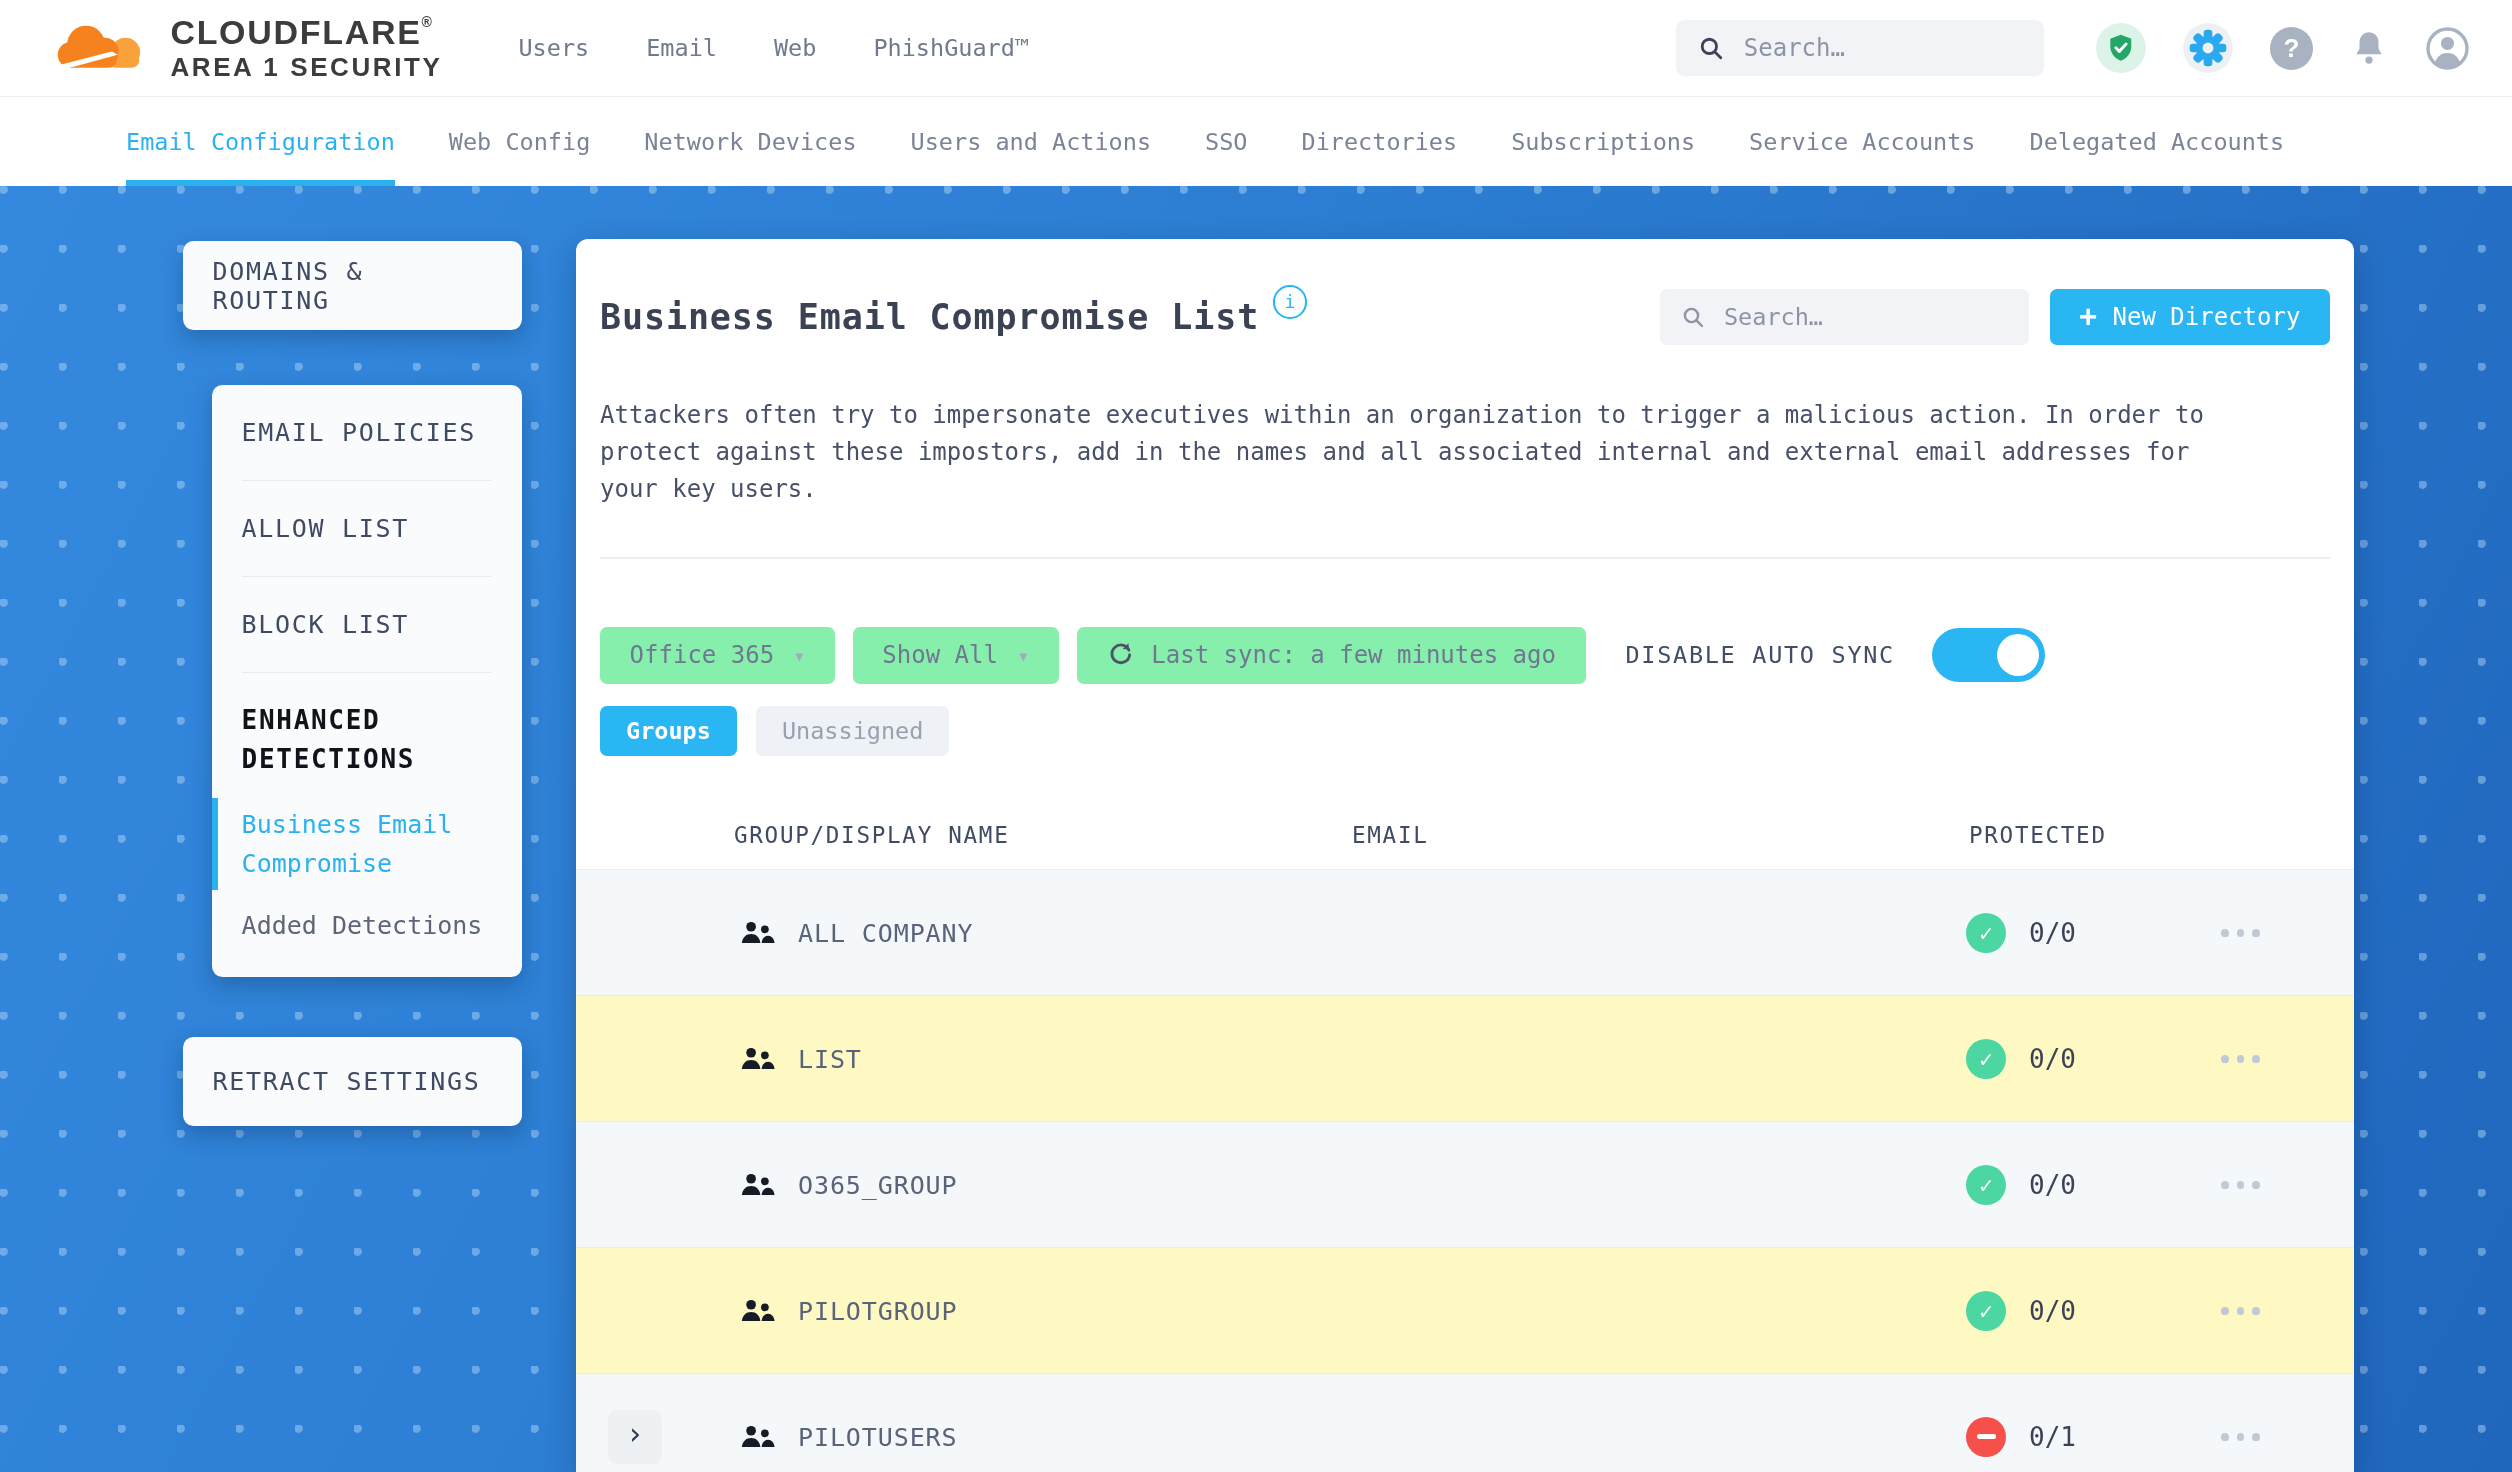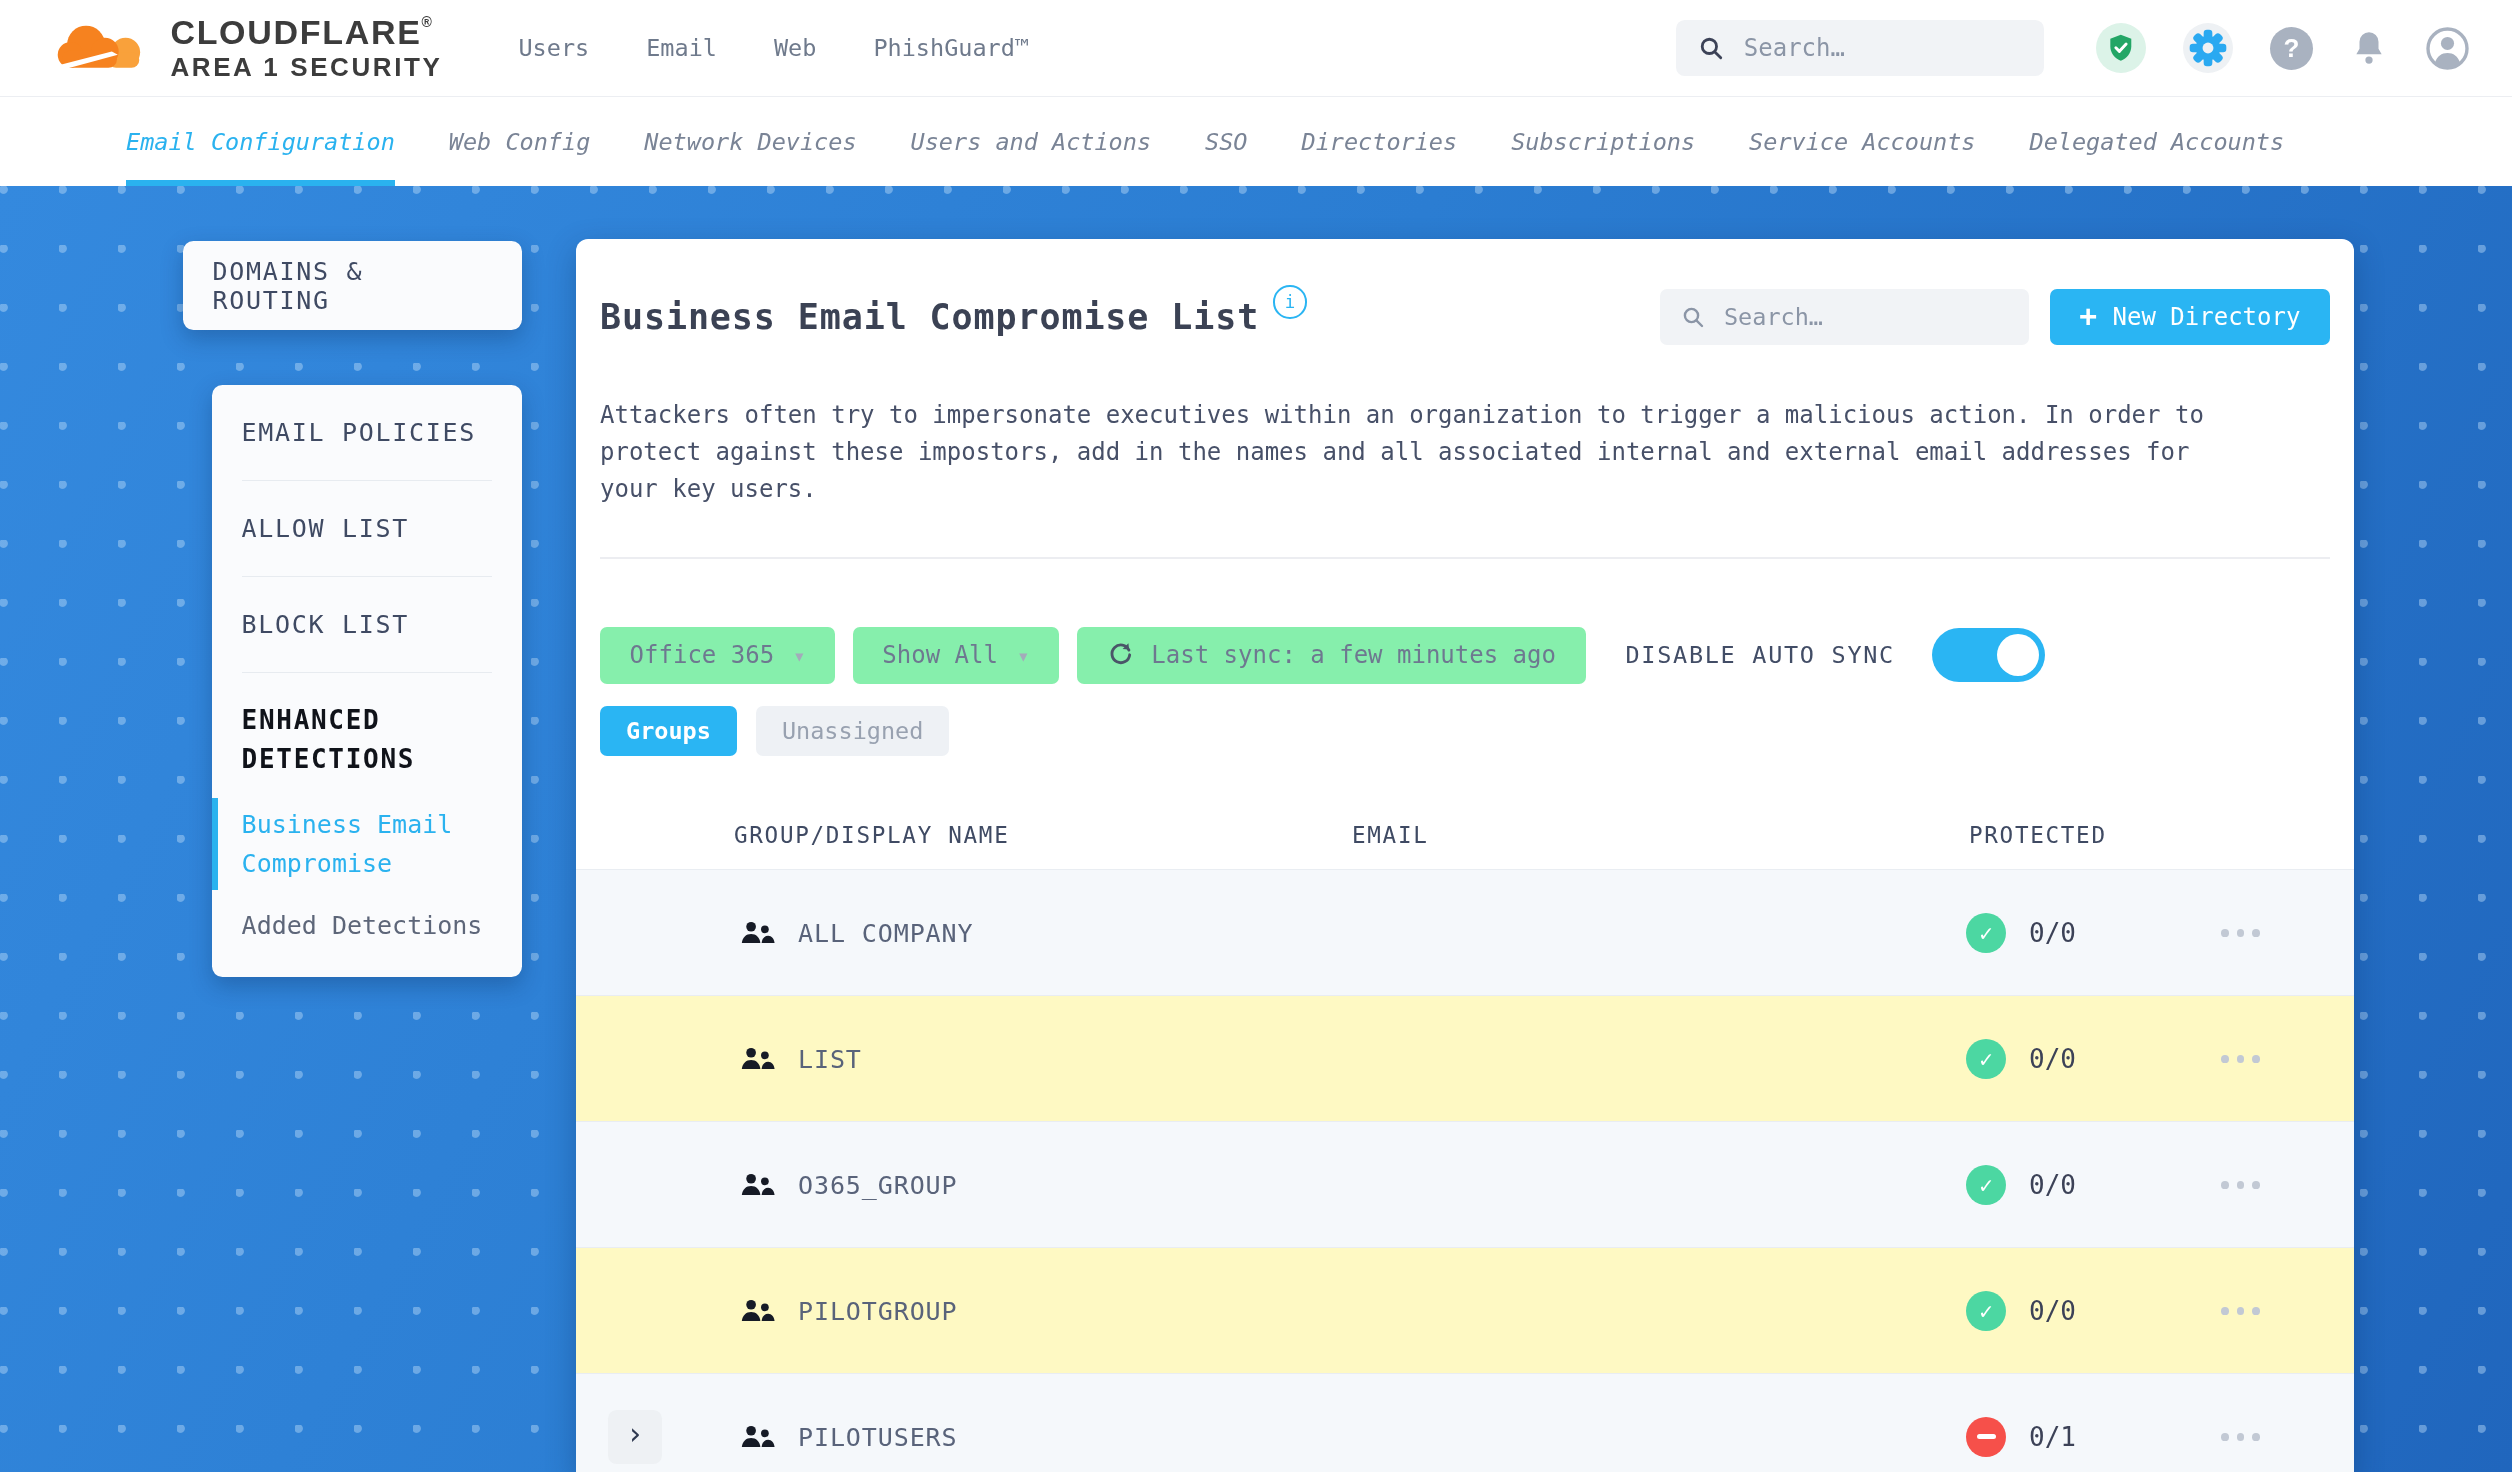--- a/index.html
+++ b/index.html
@@ -21,21 +21,21 @@
   .searchbox{width:323px;height:56px;background:#f1f3f6;border-radius:8.7px;display:flex;align-items:center;gap:17.4px;padding:0 22.6px;}
   .searchbox svg{flex:none;color:#3c4257;}
   .searchbox input{border:0;outline:0;background:transparent;font:inherit;font-size:24px;color:#4a5568;width:100%;}
   .searchbox input::placeholder{color:#8b95a6;}
   .icon-cluster{display:flex;align-items:center;gap:37px;margin-left:52px;}
   .iconwrap{width:50px;height:50px;border-radius:50%;display:flex;align-items:center;justify-content:center;}
   .iconwrap.greenbg{background:#dcf3e8;}
   .iconwrap.graybg{background:#eef1f4;}
   .qmark{width:43px;height:43px;border-radius:50%;background:#a9b2c0;color:#fff;font-size:26px;font-weight:700;display:flex;align-items:center;justify-content:center;font-family:"Liberation Sans",sans-serif;}
   
-  .tabbar{height:89px;background:#fff;display:flex;align-items:center;padding-left:126px;gap:54px;position:relative;z-index:2;font-style:italic;}
+  .tabbar{height:89px;background:#fff;display:flex;align-items:center;padding-left:126px;gap:54px;position:relative;z-index:2;}
   .tabbar .tb{position:relative;height:100%;display:flex;align-items:center;font-size:23.5px;color:#7a8496;cursor:default;}
   .tabbar .tb.active{color:#2ab2ef;}
   .tabbar .tb.active::after{content:"";position:absolute;left:0;right:0;bottom:0;height:6px;background:#2ab2ef;}
   
   .content{position:relative;height:1288px;
     background-image:
       radial-gradient(circle at 3.5px 3.5px, rgba(185,218,248,.45) 3.9px, transparent 4.8px),
       linear-gradient(118deg,#3489de 0%,#2b7dd2 45%,#2066bd 100%);
     background-size:59px 59px,100% 100%;
   }
@@ -190,20 +190,23 @@
     <div class="scard menu">
       <div class="sitem">EMAIL POLICIES</div>
       <div class="sitem">ALLOW LIST</div>
       <div class="sitem">BLOCK LIST</div>
       <div class="sgroup">
         <div class="sgroup-title">ENHANCED DETECTIONS</div>
         <div class="ssub-active">Business Email Compromise</div>
         <div class="ssub">Added Detections</div>
       </div>
     </div>
+    <div class="scard single retract">
+      <span class="slabel">RETRACT SETTINGS</span>
+    </div>
   </aside>
 
   <main class="panel">
     <div class="panel-inner">
       <div class="phead">
         <h1 class="ptitle" style="margin:0;">Business Email Compromise List</h1>
         <span class="infoicon"></span>
         <div class="phead-right">
           <div class="psearch">
             <svg width="24" height="24" viewBox="0 0 24 24">

